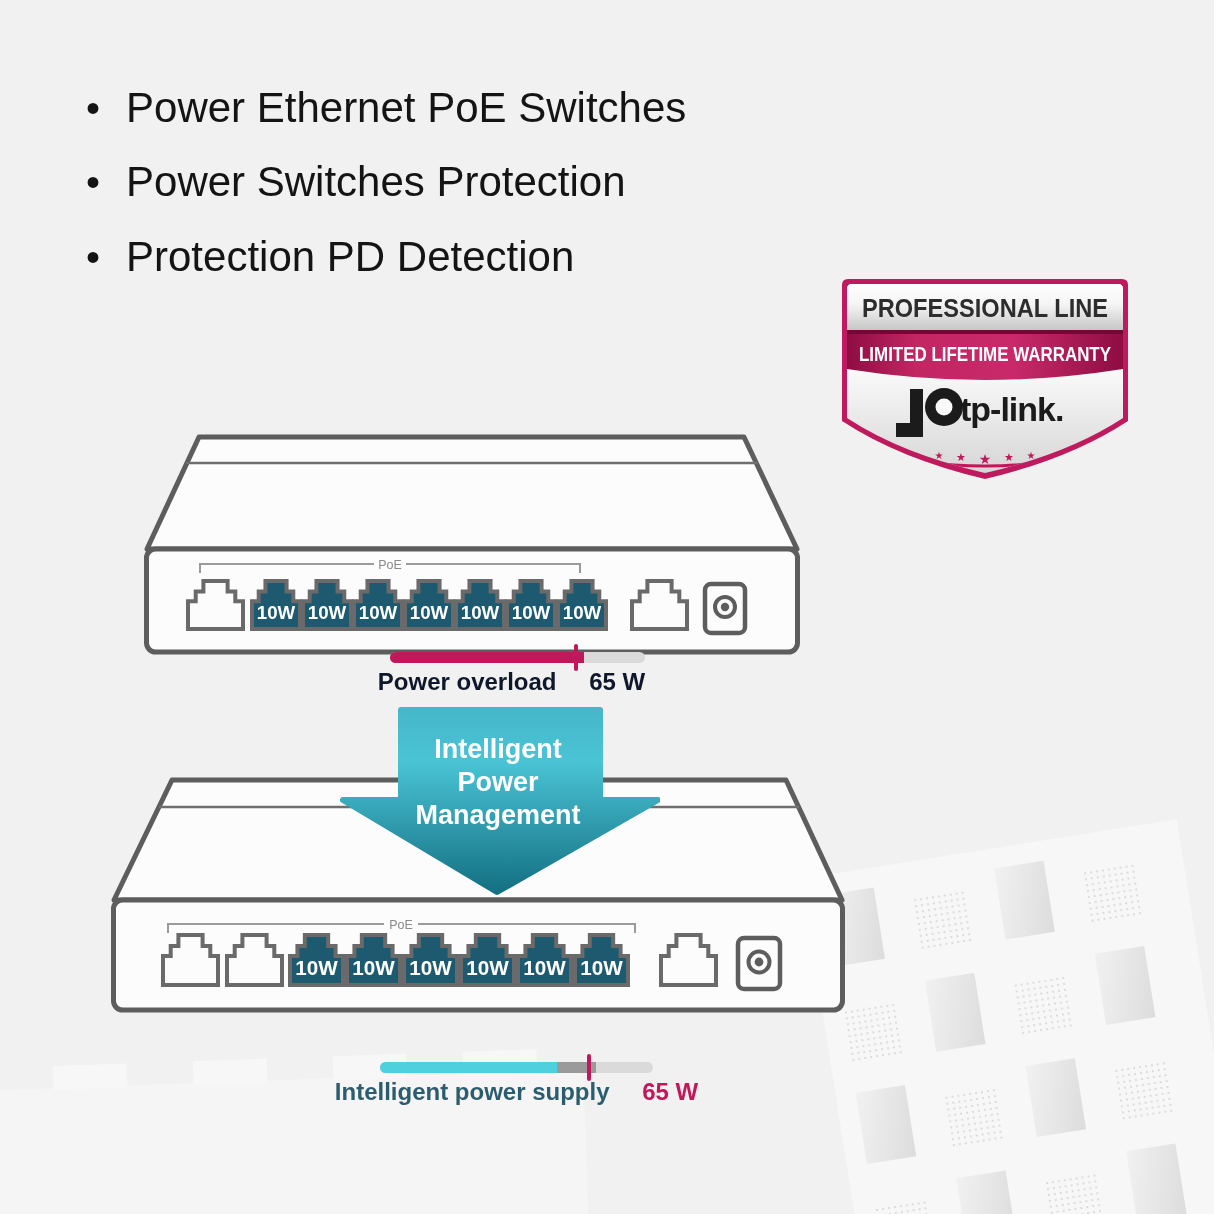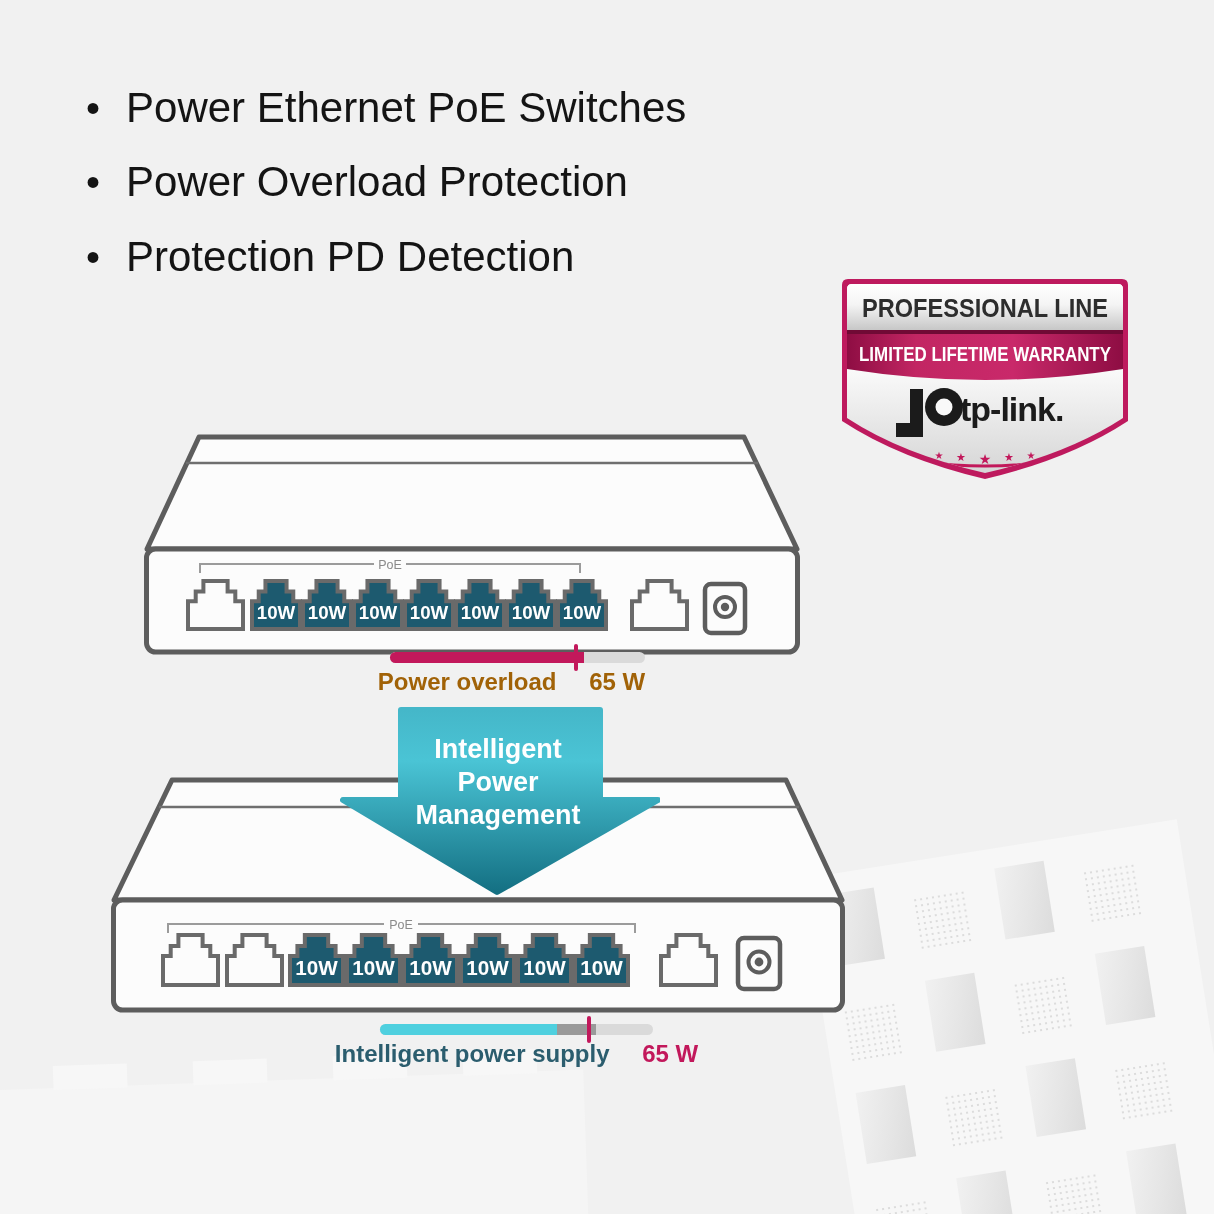--- a/index.html
+++ b/index.html
@@ -38,27 +38,27 @@
   .switch-top   { position:absolute; left:142px; top:433px; }
   .switch-bottom{ position:absolute; left:110px; top:775px; }
   .arrow { position:absolute; left:340px; top:706px; }
 
   
   .bar { position:absolute; }
   .bar .track { position:relative; height:11px; border-radius:6px; background:#dadada; }
   .bar .fill { position:absolute; top:0; bottom:0; left:0; border-radius:6px 0 0 6px; }
   .bar1 { left:390px; top:652px; width:255px; height:50px; }
   .bar1 .fill { background:#C2185B; }
-  .bar2 { left:380px; top:1024px; width:273px; height:50px; }
+  .bar2 { left:380px; top:1062px; width:273px; height:50px; }
   .bar2 .fill { background:#4FD0DF; }
   .bar2 .grayseg { position:absolute; top:0; bottom:0; background:#9a9a9a; }
   .bar .tick { position:absolute; top:-8px; width:4px; height:27px; border-radius:2px; background:#C2185B; }
   .bar .labels { position:absolute; top:16px; left:50%; transform:translateX(-50%);
     white-space:nowrap; font-weight:bold; font-size:24px; }
-  .bar1 .labels { color:#a16207; margin-left:-6px; }
+  .bar1 .labels { color:#0f172a; margin-left:-6px; }
   .bar2 .label { color:#2B5D6E; }
   .bar2 .value { color:#C2185B; }
   .bar .value { margin-left:26px; }
 </style>
 </head>
 <body>
 
 <div class="canvas">
 
   <div class="roof-left" id="roofL">
@@ -86,21 +86,21 @@
       <div class="cell win" style="left: 278px; top: 320px;"></div>
     </div>
 
   <ul class="bullets" id="bullets">
       <li>
         <span class="dot">•</span>
         <span>Power Ethernet PoE Switches</span>
       </li>
       <li>
         <span class="dot">•</span>
-        <span>Power Overload Protection</span>
+        <span>Power Switches Protection</span>
       </li>
       <li>
         <span class="dot">•</span>
         <span>Protection PD Detection</span>
       </li>
     </ul>
 
   <svg class="badge" width="290" height="208" viewBox="0 0 290 208">
     <defs>
       <linearGradient id="gSilverTop" x1="0" y1="0" x2="0" y2="1">

